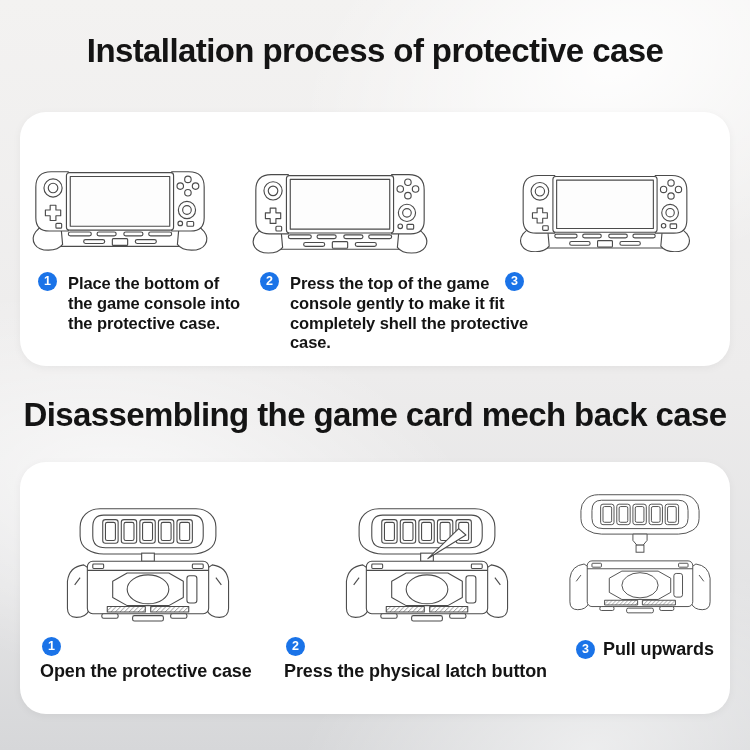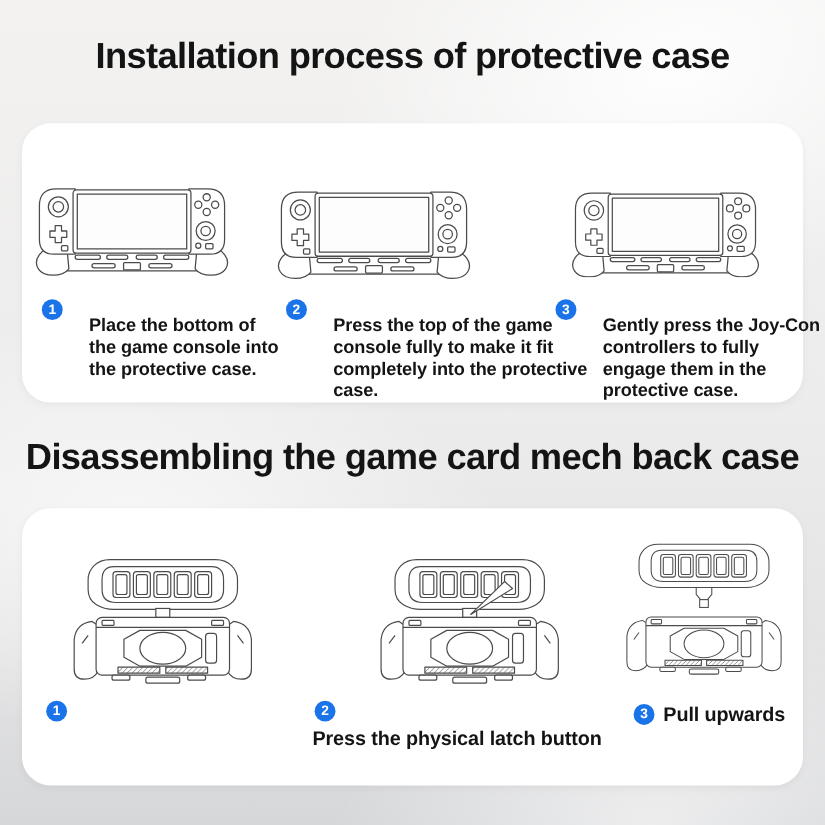--- a/index.html
+++ b/index.html
@@ -38,21 +38,21 @@
   .ill-front-wrap { margin-top:54px; height:88px; }
   .sh1 { margin-left:-14px; } .sh2 { margin-left:-16px; } .sh3 { margin-left:7px; }
 
   .step { display:flex; gap:7px; align-items:flex-start; margin-top:16px; }
   .badge {
     width:19px; height:19px; border-radius:50%; flex:0 0 19px;
     background:var(--accent,#1a73e8); color:#fff;
     font-size:12.5px; font-weight:700; line-height:19px; text-align:center;
   }
   .step .badge { margin-top:2px; }
-  .step-text { margin:17px; font-size:16.5px; font-weight:800; line-height:1.2; letter-spacing:-0.1px; }
+  .step-text { margin:4px; font-size:16.5px; font-weight:800; line-height:1.2; letter-spacing:-0.1px; }
   .w1 { width:178px; } .w2 { width:248px; } .w3 { width:200px; }
 
   .ill-back-wrap { margin-top:43px; height:118px; align-self:center; }
   .b1 { margin-left:-28px; } .b2 { margin-left:-6px; }
   .ill-back3-wrap { margin-top:28px; height:126px; align-self:center; margin-left:-26px; }
   .badge-block { margin:14px 0 0 2px; }
   .dstep-text { margin:5px 0 0 0; font-size:18px; font-weight:800; letter-spacing:-0.1px; white-space:nowrap; }
   .dstep-inline { display:flex; gap:8px; align-items:center; margin-top:23px; }
   .dstep-inline .dstep-text { margin:0; }
 
@@ -153,51 +153,51 @@
   </div>
 
   <div class="col">
     <div class="ill-front-wrap sh2">
       <svg width="192" height="88" viewBox="0 0 200 92">
           <use href="#g-console" transform="translate(0,3)"></use>
         </svg>
     </div>
     <div class="step">
       <span class="badge">2</span>
-      <p class="step-text w2">Press the top of the game console fully to make it fit completely into the protective case.</p>
+      <p class="step-text w2">Press the top of the game console gently to make it fit completely shell the protective case.</p>
     </div>
   </div>
 
   <div class="col">
     <div class="ill-front-wrap sh3">
       <svg width="186" height="86" viewBox="0 0 200 92">
           <use href="#g-console" transform="translate(0,4)"></use>
         </svg>
     </div>
     <div class="step">
       <span class="badge">3</span>
-      <p class="step-text w3">Gently press the Joy-Con controllers to fully engage them in the protective case.</p>
     </div>
   </div>
 
 </section>
 
 <h1 class="title title2">Disassembling the game card mech back case</h1>
 
 <section class="card card2">
 
   <div class="col">
     <div class="ill-back-wrap b1">
       <svg width="172" height="118" viewBox="0 0 190 130">
         <use href="#g-flap" x="20" y="2"></use>
         <rect x="88" y="53" width="14" height="9" fill="#ffffff" stroke="#4b4b4b" stroke-width="1.2"></rect>
         <use href="#g-body" y="62"></use>
       </svg>
     </div>
     <span class="badge badge-block">1</span>
+    <p class="dstep-text">Open the protective case</p>
   </div>
 
   <div class="col">
     <div class="ill-back-wrap b2">
       <svg width="172" height="118" viewBox="0 0 190 130">
         <use href="#g-flap" x="20" y="2"></use>
         <rect x="88" y="53" width="14" height="9" fill="#ffffff" stroke="#4b4b4b" stroke-width="1.2"></rect>
         <use href="#g-body" y="62"></use>
         <path d="M96 59 L138 33 L130 26 Z" fill="#ffffff" stroke="#4b4b4b" stroke-width="1.2" stroke-linejoin="round"></path>
       </svg>

